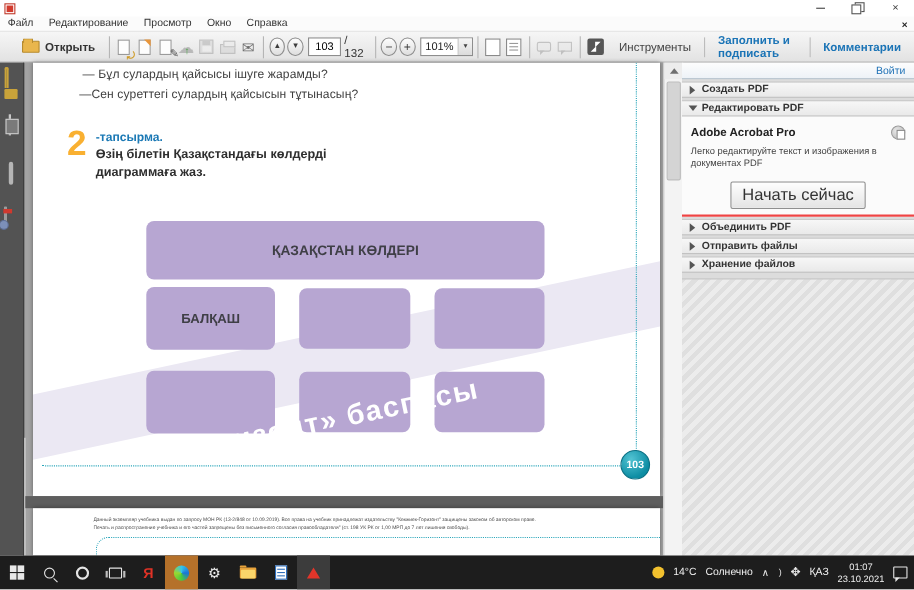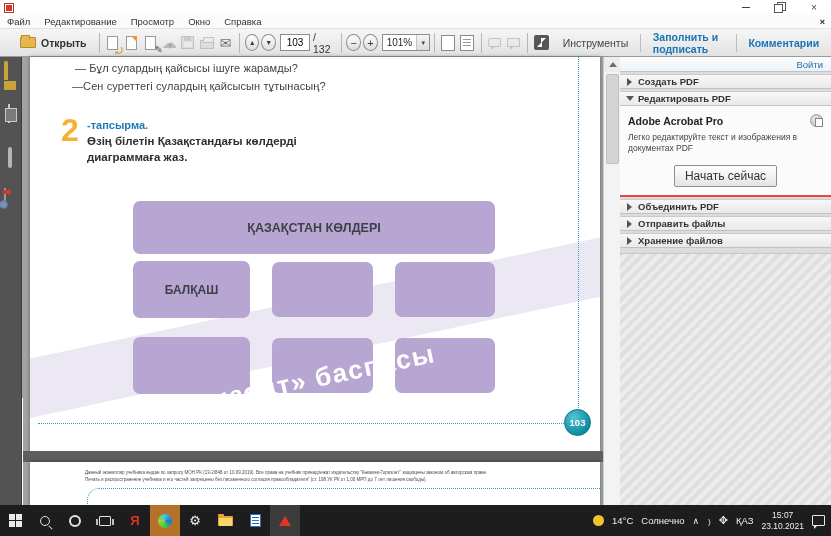--- a/index.html
+++ b/index.html
@@ -107,21 +107,21 @@
   .signin-strip { height:15px; background:linear-gradient(#fdfdfd,#edf2f7); border-bottom:1px solid #b9c6d1; display:flex; align-items:center; justify-content:flex-end; padding-right:8px; }
   .signin { color:#1b6fb5; }
   .psec { height:15px; margin-top:2px; background:linear-gradient(#f7f7f7,#e9e9e9); border-top:1px solid #cacaca; border-bottom:1px solid #c2c2c2; display:flex; align-items:center; padding-left:18px; font-weight:bold; color:#333; position:relative; }
   .tri-r { position:absolute; left:7px; border-style:solid; border-width:4px 0 4px 5px; border-color:transparent transparent transparent #555; }
   .tri-d { position:absolute; left:6px; border-style:solid; border-width:5px 4px 0 4px; border-color:#555 transparent transparent transparent; }
   .acro-card { background:#fbfbfb; border-bottom:2px solid #ef4444; padding:9px 8px 10px; position:relative; height:91px; }
   .acro-title { font-size:10.5px; font-weight:bold; color:#222; }
   .acro-ico { position:absolute; right:8px; top:8px; width:13px; height:13px; border-radius:50%; background:radial-gradient(circle at 35% 35%, #e8e8e8, #b5b5b5); border:1px solid #9a9a9a; }
   .acro-ico::after { content:""; position:absolute; right:-1px; bottom:-1px; width:6px; height:7px; background:#fff; border:1px solid #888; }
   .acro-desc { margin-top:5px; font-size:8.5px; color:#444; width:190px; line-height:1.35; }
-  .start-btn { display:block; margin:10px auto 0; padding:3px 10px; font-size:12px; color:#333; background:linear-gradient(#fefefe,#e4e4e4); border:1px solid #8f8f8f; border-radius:2px; font-family:"Liberation Sans",sans-serif; }
+  .start-btn { display:block; margin:10px auto 0; padding:3px 10px; font-size:15px; color:#333; background:linear-gradient(#fefefe,#e4e4e4); border:1px solid #8f8f8f; border-radius:2px; font-family:"Liberation Sans",sans-serif; }
   .stripes { position:absolute; left:0; top:196px; width:211px; height:252px; background:repeating-linear-gradient(-45deg,#ececec 0 4px,#dfdfdf 4px 8px); border-top:1px solid #c6c6c6; }
 
   
   #taskbar { position:absolute; left:0; top:505px; width:831px; height:31px; background:#1d1d1d; display:flex; align-items:center; color:#efefef; }
   .tb-cell { width:30px; height:31px; display:flex; align-items:center; justify-content:center; position:relative; }
   .start-ico { display:grid; grid-template-columns:6px 6px; grid-template-rows:6px 6px; gap:1px; }
   .start-ico span { background:#e8e8e8; }
   .search-ico { width:10px; height:10px; border:1.5px solid #e4e4e4; border-radius:50%; position:relative; }
   .search-ico::after { content:""; position:absolute; right:-4px; bottom:-3px; width:5px; border-top:1.5px solid #e4e4e4; transform:rotate(45deg); }
   .cortana-ico { width:12px; height:12px; border:2px solid #e4e4e4; border-radius:50%; }
@@ -380,18 +380,18 @@
 
   <span class="tray">
     <span class="sun-ico"></span>
     <span>14°C</span>
     <span>Солнечно</span>
     <span class="chev">∧</span>
     <span class="spk-wrap"><span class="spk"></span></span>
     <span class="net">✥</span>
     <span>ҚАЗ</span>
     <span class="clock">
-      <div>15:07</div>
+      <div>01:07</div>
       <div>23.10.2021</div>
     </span>
     <span class="action-ico"></span>
   </span>
 </div>
 
 </body></html>

